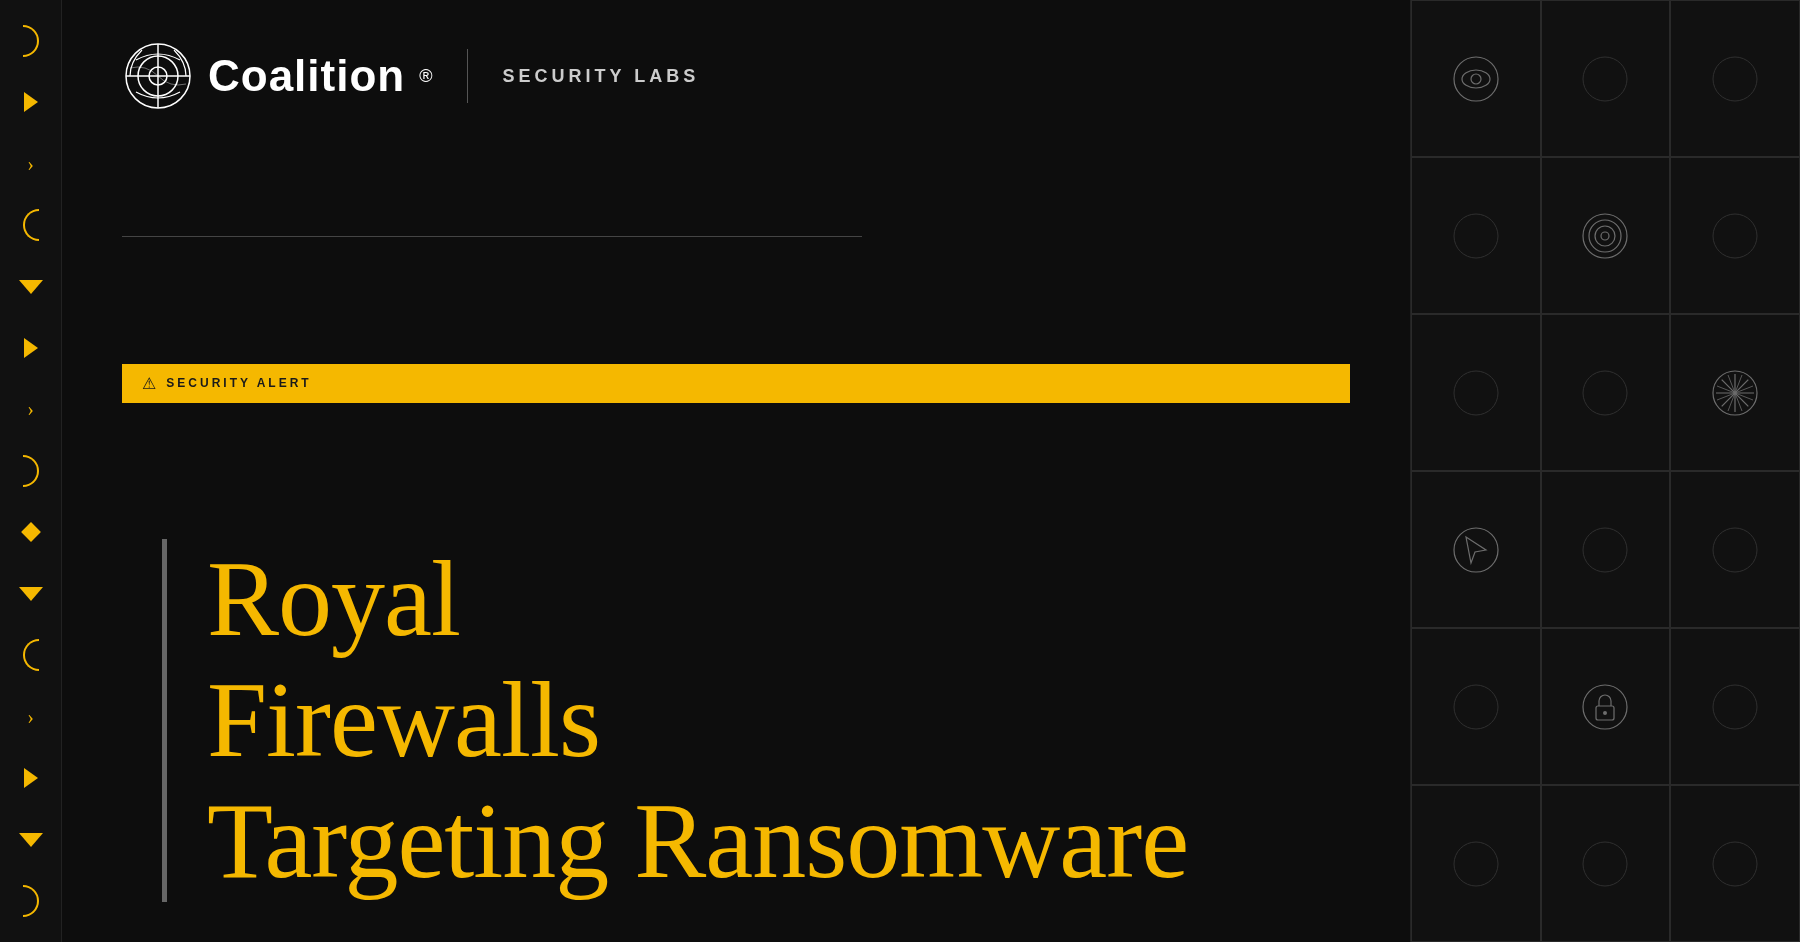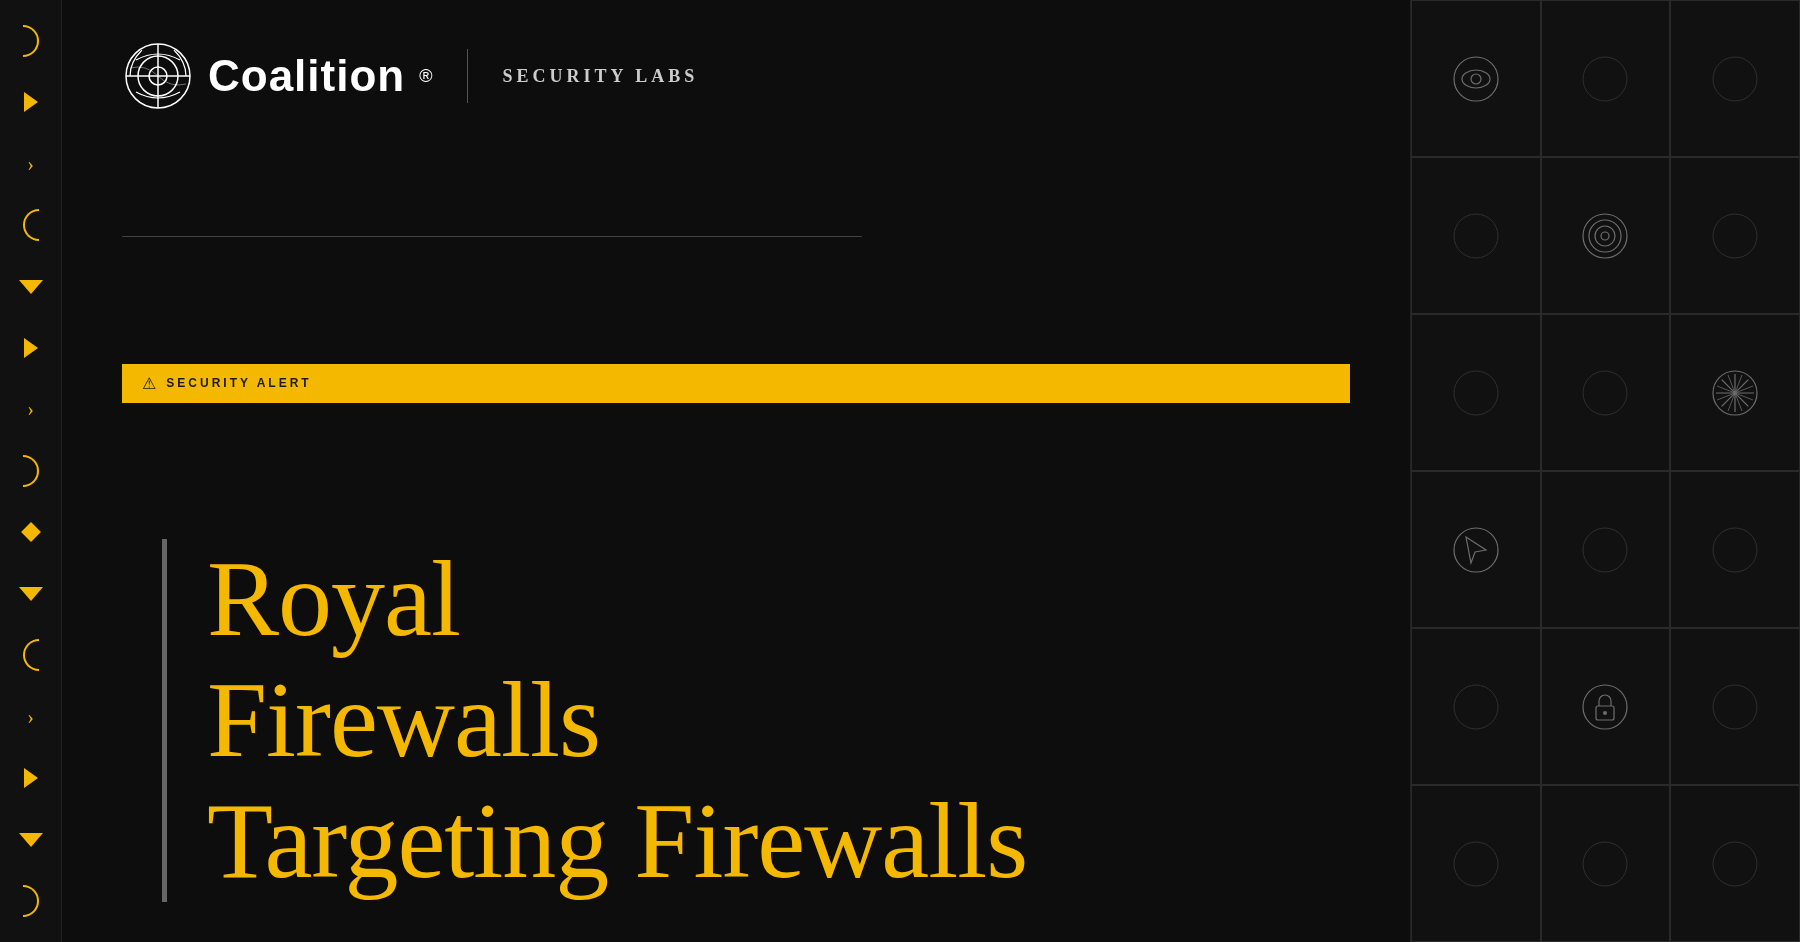--- a/index.html
+++ b/index.html
@@ -72,21 +72,21 @@
     }
 
     .divider-vertical {
       width: 1px;
       height: 54px;
       background-color: #555;
       margin: 0 10px;
     }
 
     .security-labs {
-      font-family: Liberation Serif, serif;
+      font-family: Liberation Sans, sans-serif;
       font-size: 18px;
       font-weight: 600;
       color: #cccccc;
       letter-spacing: 4px;
       text-transform: uppercase;
     }
 
     .divider-horizontal {
       width: 740px;
       height: 1px;
@@ -293,21 +293,21 @@
   <div class="alert-badge">
     <span class="alert-icon">⚠</span>
     <span class="alert-text">SECURITY ALERT</span>
   </div>
 
   <div class="title-area">
     <div class="title-left-bar"></div>
     <h1 class="main-title">
       <span>Royal</span><br>
       <span>Firewalls</span><br>
-      <span>Targeting Firewalls</span>
+      <span>Targeting Ransomware</span>
     </h1>
   </div>
 
 </div>
 
 <div class="right-panel">
 
   <div class="grid-cell">
     <svg width="50" height="50" viewBox="0 0 50 50" fill="none" xmlns="http://www.w3.org/2000/svg">
       <circle cx="25" cy="25" r="22" stroke="#aaa" stroke-width="1.2"></circle>

